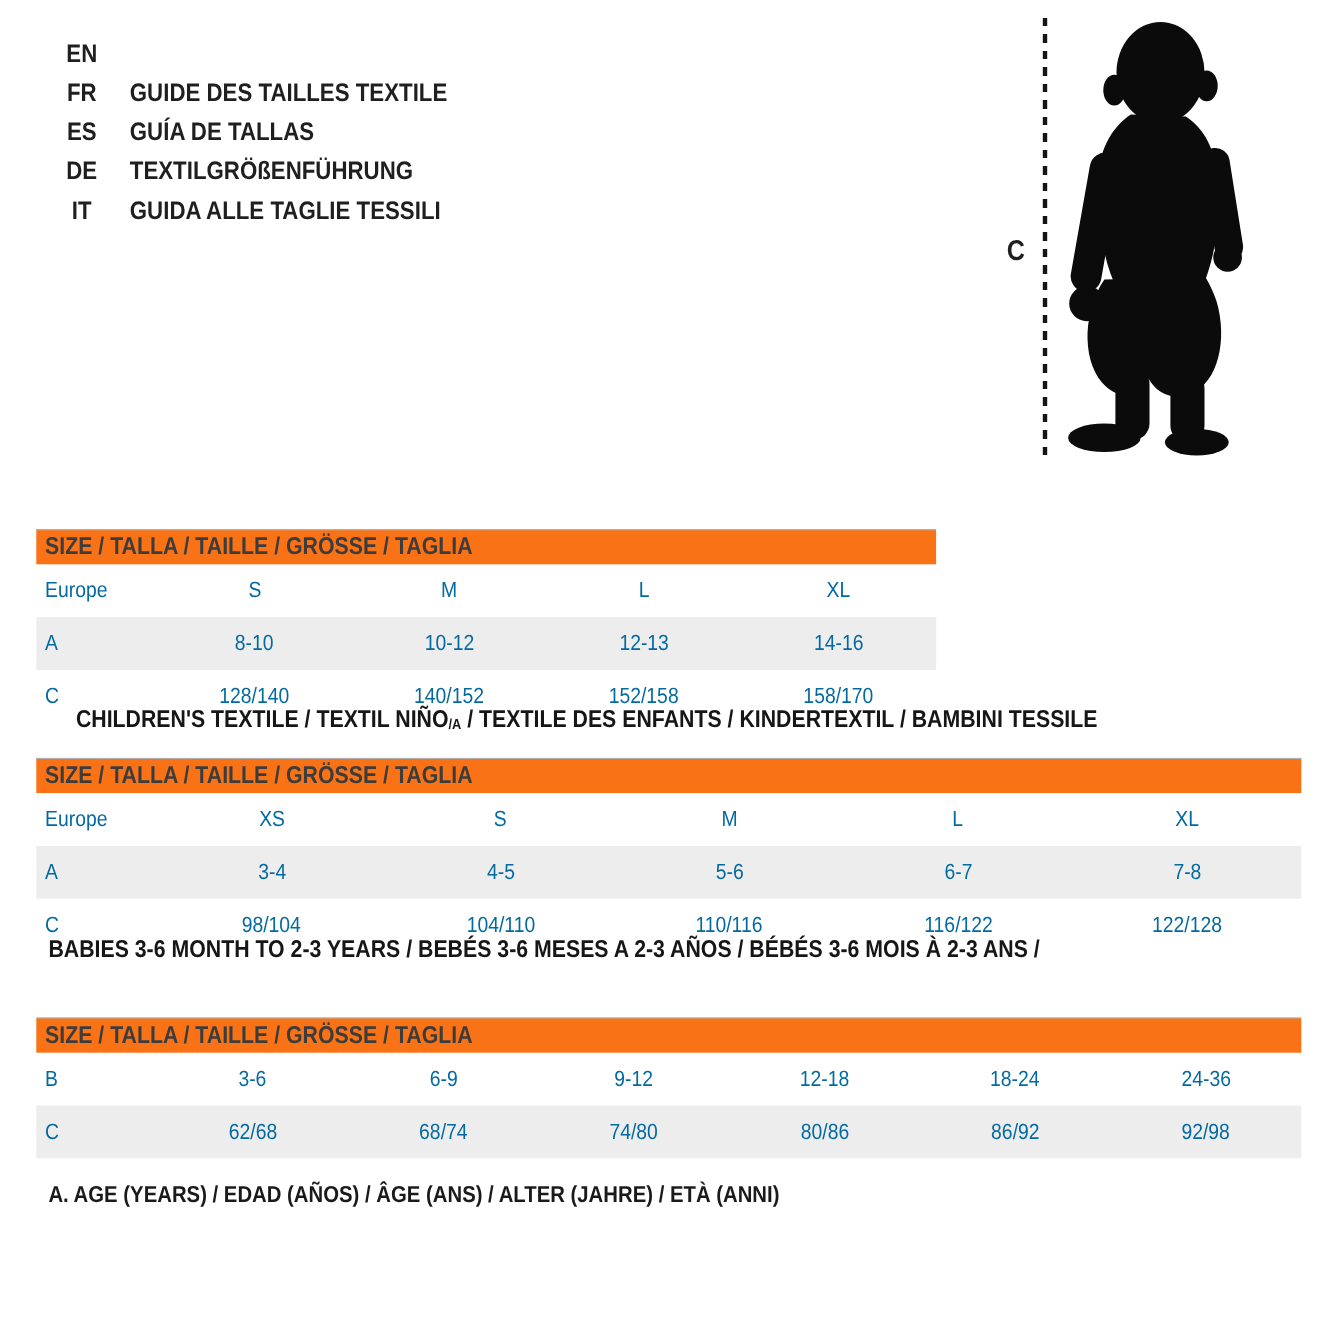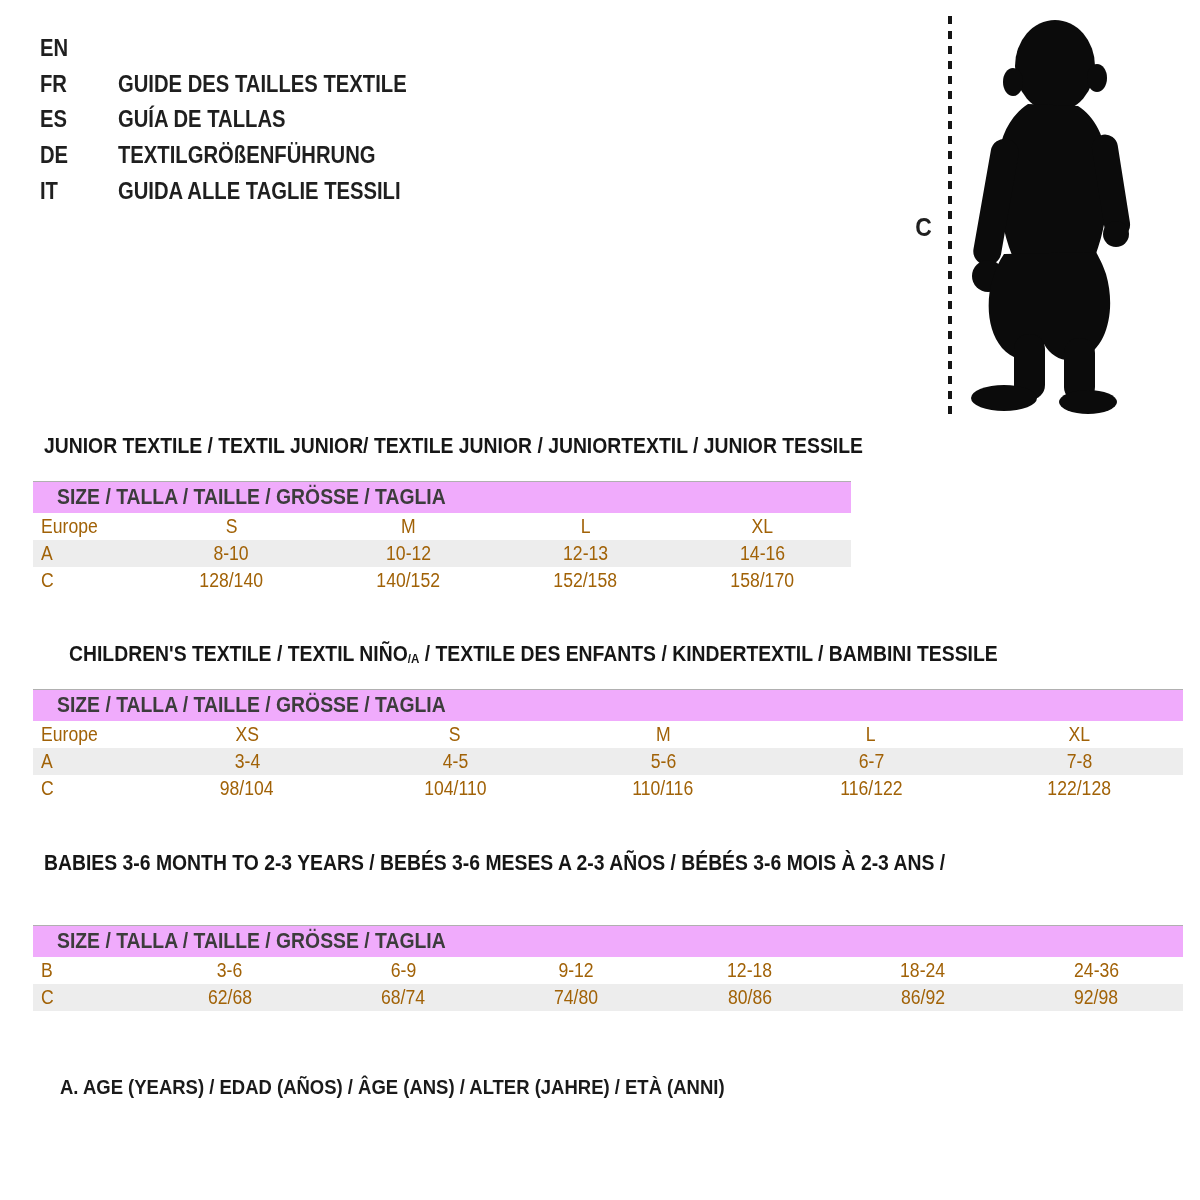--- a/index.html
+++ b/index.html
@@ -6,52 +6,52 @@
   .page{
     position:relative;width:1200px;height:1200px;background:#ffffff;overflow:hidden;
     font-family:"Liberation Sans","DejaVu Sans",sans-serif;color:#1f1f1f;
   }
   
   .cx{display:inline-block;transform:scaleX(0.88);transform-origin:0 50%;white-space:nowrap;}
   .cc{display:inline-block;transform:scaleX(0.88);transform-origin:50% 50%;white-space:nowrap;}
 
   
   .lang-list{position:absolute;left:40px;top:31px;}
-  .lang-row{display:flex;align-items:center;height:35.6px;}
+  .lang-row{display:flex;align-items:center;height:35.6px;text-align:center;}
   .lang-code{flex:0 0 78px;font-size:23px;font-weight:700;}
   .lang-title{font-size:23px;font-weight:700;}
 
   
   .height-line{
     position:absolute;left:948px;top:16px;width:4px;height:398px;
     background:repeating-linear-gradient(to bottom,#141414 0 8px,transparent 8px 15px);
   }
   .height-label{position:absolute;left:914px;top:212px;font-size:26px;font-weight:700;}
   .silhouette{position:absolute;left:958px;top:12px;width:190px;height:408px;}
 
   
   .sec-title{position:absolute;left:44px;font-size:22px;font-weight:700;color:#161616;}
   .sub{font-size:0.6em;vertical-align:-0.12em;letter-spacing:0;}
 
   
   .tbl{position:absolute;left:33px;}
   .bar{
-    height:32px;background:#f0abfc;display:flex;align-items:center;padding-left:24px;
+    height:32px;background:#f97316;display:flex;align-items:center;padding-left:8px;
     font-size:22px;font-weight:700;color:#3c3c3c;box-shadow:inset 0 1px 0 #b0b0b0;
     box-sizing:border-box;
   }
-  .row{display:flex;align-items:center;height:27px;font-size:20px;color:#a16207;}
+  .row{display:flex;align-items:center;height:48px;font-size:20px;color:#0369a1;}
   .row.shaded{background:#ededed;}
   .cell{flex:1;text-align:center;}
   .cell.lbl{flex:0 0 110px;text-align:left;padding-left:8px;box-sizing:border-box;}
   .w-junior{width:818px;}
   .w-wide{width:1150px;}
 
   
-  .legend{position:absolute;left:44px;top:1069px;margin-left:16px;}
+  .legend{position:absolute;left:44px;top:1069px;}
   .legend-line{height:35px;display:flex;align-items:center;font-size:21px;font-weight:700;color:#1a1a1a;}
 </style>
 </head>
 <body>
 
 <div class="page">
 
   <div class="lang-list">
     <div class="lang-row">
       <span class="lang-code cx">EN</span>
@@ -87,23 +87,20 @@
       <rect x="140" y="122" width="26" height="104" rx="13" transform="rotate(-9 153 174)"></rect>
       <circle cx="158" cy="222" r="13"></circle>
       <path d="M 46 242 C 28 268 24 312 44 336 C 58 352 76 350 86 332 C 94 346 108 352 124 346 C 150 336 158 296 148 262 C 144 250 140 244 138 240 Z"></path>
       <rect x="56" y="322" width="31" height="66" rx="15"></rect>
       <ellipse cx="46" cy="386" rx="33" ry="13"></ellipse>
       <rect x="106" y="326" width="31" height="64" rx="15"></rect>
       <ellipse cx="130" cy="390" rx="29" ry="12"></ellipse>
     </g>
   </svg>
 
-  <div class="sec-title" style="top:433px;">
-    <span class="cx">JUNIOR TEXTILE / TEXTIL JUNIOR/ TEXTILE JUNIOR / JUNIORTEXTIL / JUNIOR TESSILE</span>
-  </div>
   <div class="tbl w-junior" style="top:481px;">
     <div class="bar">
       <span class="cx">SIZE / TALLA / TAILLE / GRÖSSE / TAGLIA</span>
     </div>
     <div class="row">
       <div class="cell lbl"><span class="cx">Europe</span></div>
       <div class="cell"><span class="cc">S</span></div>
       <div class="cell"><span class="cc">M</span></div>
       <div class="cell"><span class="cc">L</span></div>
       <div class="cell"><span class="cc">XL</span></div>

